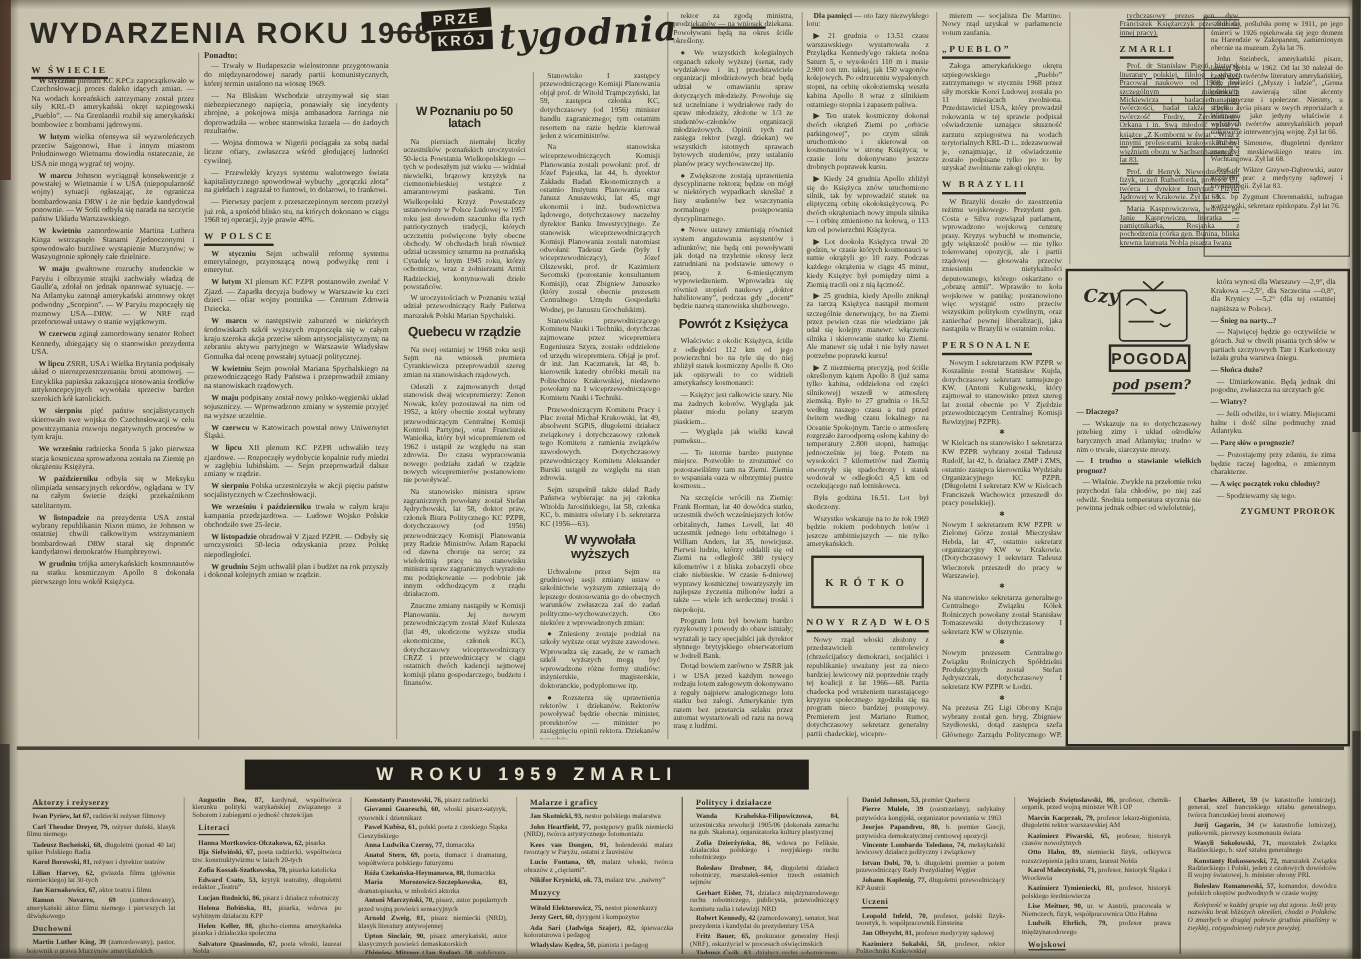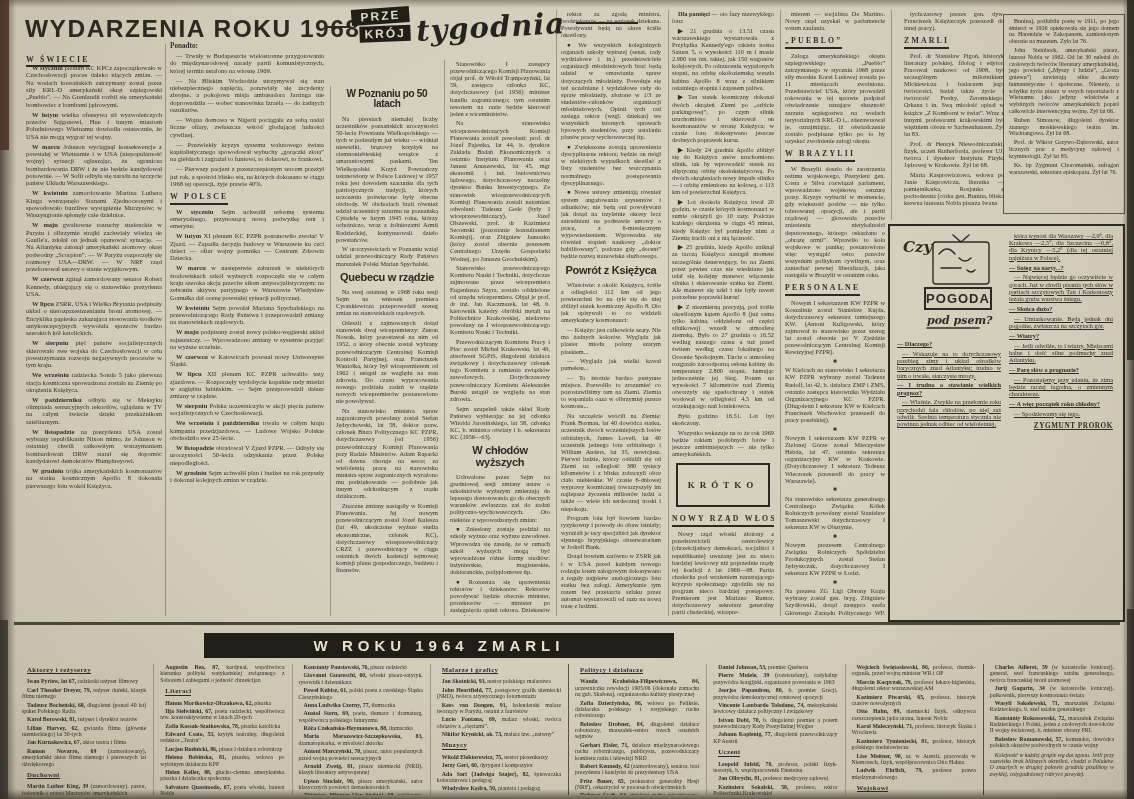--- a/index.html
+++ b/index.html
@@ -51,21 +51,21 @@
   .pi{display:block;margin:0 0 2.6px;text-indent:6px;}
   .box9{position:absolute;left:1003px;top:14px;width:122px;height:200px;border:1px solid rgba(52,47,37,.75);
     padding:3px 5px;box-sizing:border-box;overflow:hidden;text-align:justify;font-size:6px;line-height:1.12;}
   .box9 p{margin:0 0 2.4px;text-indent:5px;}
 
   
   .weather{position:absolute;left:888px;top:224px;width:237px;height:398px;border:2px solid #2b2922;
     box-sizing:border-box;padding:6px 7px;overflow:hidden;}
   .wintro{font-weight:bold;font-size:11px;line-height:1.3;text-align:justify;color:#2b2922;margin-bottom:4px;}
   .wcols{display:flex;gap:8px;}
-  .wcol{width:104px;font-size:6.3px;line-height:1.15;text-align:justify;text-decoration:underline;}
+  .wcol{width:104px;font-size:6.3px;line-height:1.15;text-align:justify;}
   .wcol p{margin:0 0 2.6px;text-indent:5px;}
   .wq{font-weight:bold;text-indent:0 !important;}
   .wsig{font-weight:bold;font-size:7.2px;letter-spacing:.6px;text-align:right;margin-top:5px;}
   .cartoon{display:block;margin:2px auto 4px;}
   .hand1{font-family:"DejaVu Serif",serif;font-style:italic;font-weight:bold;font-size:15px;fill:#2c2a24;}
   .hand2{font-family:"DejaVu Serif",serif;font-style:italic;font-weight:bold;font-size:11px;fill:#2c2a24;}
   .pword{font-family:"Liberation Sans",sans-serif;font-weight:bold;font-size:13px;letter-spacing:1px;fill:#2c2a24;}
   .sketch{stroke:#2c2a24;fill:none;stroke-width:1.4;stroke-linecap:round;}
 
   
@@ -187,21 +187,21 @@
 
   <div class="col" style="left:450px;top:60px;width:100px;height:556px;">
     <div>
 
     <p><span>Stanowisko I zastępcy przewodniczącego Komisji Planowania objął prof. dr Witold Trąmpczyński, lat 59, zastępca członka KC, dotychczasowy (od 1956) minister handlu zagranicznego; tym ostatnim resortem na razie będzie kierował jeden z wiceministrów.</span></p>
         <p><span>Na stanowiska wiceprzewodniczących Komisji Planowania zostali powołani: prof. dr Józef Pajestka, lat 44, b. dyrektor Zakładu Badań Ekonomicznych a ostatnio Instytutu Planowania oraz Janusz Anuszewski, lat 45, mgr ekonomii i inż. budownictwa lądowego, dotychczasowy naczelny dyrektor Banku Inwestycyjnego. Ze stanowisk wiceprzewodniczących Komisji Planowania zostali natomiast odwołani: Tadeusz Gede (były I wiceprzewodniczący), Józef Olszewski, prof. dr Kazimierz Secomski (pozostanie konsultantem Komisji), oraz Zbigniew Januszko (który został obecnie prezesem Centralnego Urzędu Gospodarki Wodnej, po Januszu Grochulskim).</span></p>
         <p><span>Stanowisko przewodniczącego Komitetu Nauki i Techniki, dotychczas zajmowane przez wicepremiera Eugeniusza Szyra, zostało oddzielone od urzędu wicepremiera. Objął je prof. dr inż. Jan Kaczmarek, lat 48, b. kierownik katedry obróbki metali na Politechnice Krakowskiej, niedawno powołany na I wiceprzewodniczącego Komitetu Nauki i Techniki.</span></p>
         <p><span>Przewodniczącym Komitetu Pracy i Płac został Michał Krukowski, lat 49, absolwent SGPiS, długoletni działacz związkowy i dotychczasowy członek tego Komitetu z ramienia związków zawodowych. Dotychczasowy przewodniczący Komitetu Aleksander Burski ustąpił ze względu na stan zdrowia.</span></p>
         <p><span>Sejm uzupełnił także skład Rady Państwa wybierając na jej członka Witolda Jarosińskiego, lat 58, członka KC, b. ministra oświaty i b. sekretarza KC (1956—63).</span></p>
       </div>
-    <div class="bighead sm">W chłodów wyższych</div>
+    <div class="bighead sm">W wywołała wyższych</div>
     <div>
 
     <p><span>Uchwalone przez Sejm na grudniowej sesji zmiany ustaw o szkolnictwie wyższym zmierzają do lepszego dostosowania go do obecnych warunków zwłaszcza zaś do zadań polityczno-wychowawczych. Oto niektóre z wprowadzonych zmian:</span></p>
         <p><span class="gl">●</span><span>Zniesiony zostaje podział na szkoły wyższe oraz wyższe zawodowe. Wprowadza się zasadę, że w ramach szkół wyższych mogą być wprowadzone różne formy studiów: inżynierskie, magisterskie, doktoranckie, podyplomowe itp.</span></p>
         <p><span class="gl">●</span><span>Rozszerza się uprawnienia rektorów i dziekanów. Rektorów powoływać będzie obecnie minister, prorektorów — minister po zasięgnięciu opinii rektora. Dziekanów powołuje</span></p>
       </div>
   </div>
 
   <div class="col" style="left:561px;top:10px;width:100px;height:606px;">
     <p>rektor za zgodą ministra, prodziekanów — na wniosek dziekana. Powoływani będą na okres ściśle określony.</p>
@@ -262,21 +262,21 @@
 
     <span class="pi"><span>Nowym I sekretarzem KW PZPR w Koszalinie został Stanisław Kujda, dotychczasowy sekretarz tamtejszego KW. (Antoni Kuligowski, który zajmował to stanowisko przez szereg lat został obecnie po V Zjeździe przewodniczącym Centralnej Komisji Rewizyjnej PZPR).</span></span>
         <span class="pi"><span>W Kielcach na stanowisko I sekretarza KW PZPR wybrany został Tadeusz Rudolf, lat 42, b. działacz ZMP i ZMS, ostatnio zastępca kierownika Wydziału Organizacyjnego KC PZPR. (Długoletni I sekretarz KW w Kielcach Franciszek Wachowicz przeszedł do pracy poselskiej).</span></span>
         <span class="pi"><span>Nowym I sekretarzem KW PZPR w Zielonej Górze został Mieczysław Hebda, lat 47, ostatnio sekretarz organizacyjny KW w Krakowie. (Dotychczasowy I sekretarz Tadeusz Wieczorek przeszedł do pracy w Warszawie).</span></span>
         <span class="pi"><span>Na stanowisko sekretarza generalnego Centralnego Związku Kółek Rolniczych powołany został Stanisław Tomaszewski dotychczasowy I sekretarz KW w Olsztynie.</span></span>
         <span class="pi"><span>Nowym prezesem Centralnego Związku Rolniczych Spółdzielni Produkcyjnych został Stefan Jędryszczak, dotychczasowy I sekretarz KW PZPR w Łodzi.</span></span>
         <span class="pi"><span>Na prezesa ZG Ligi Obrony Kraju wybrany został gen. bryg. Zbigniew Szydłowski, dotąd zastępca szefa Głównego Zarządu Politycznego WP. (Do-</span></span>
       </div>
   </div>
 
-  <div class="col" style="left:904px;top:10px;width:100px;height:210px;">
+  <div class="col" style="left:933px;top:10px;width:100px;height:210px;text-decoration:underline;">
     <p>tychczasowy prezes gen. dyw. Franciszek Księżarczyk przeszedł do innej pracy).</p>
     <span class="kick">ZMARLI</span>
     <div>
 
     <p><span>Prof. dr Stanisław Pigoń, historyk literatury polskiej, filolog i edytor. Pracował naukowo od 1908, był szczególnym miłośnikiem Mickiewicza i badaczem jego twórczości, badał także życie i twórczość Fredry, Żeromskiego, Orkana i in. Swą młodość opisał w książce „Z Komborni w świat”. Wraz z innymi profesorami krakowskimi był więźniem obozu w Sachsenhausen. Żył lat 83.</span></p>
         <p><span>Prof. dr Henryk Niewodniczański, fizyk, uczeń Rutherforda, profesor UJ, twórca i dyrektor Instytutu Fizyki Jądrowej w Krakowie. Żył lat 68.</span></p>
         <p><span>Maria Kasprowiczowa, wdowa po Janie Kasprowiczu, literatka — pamiętnikarka, Rosjanka z pochodzenia (córka gen. Bunina, bliska krewna laureata Nobla pisarza Iwana</span></p>
       </div>
   </div>
 
@@ -343,21 +343,21 @@
               <p class="wq">— A więc początek roku chłodny?</p>
               <p>— Spodziewamy się tego.</p>
             </div>
           </div>
         <div class="wsig">ZYGMUNT PROROK</div>
       </div>
     </div>
   </div>
 
   <div class="hrule-thick"></div>
-  <div class="necrobar">W ROKU 1964 ZMARLI</div>
+  <div class="necrobar">W ROKU 1959 ZMARLI</div>
   <div class="necro">
     <div class="ncol">
 
     <div class="ob"><span class="obh">Aktorzy i reżyserzy</span> </div>
         <div class="ob"><b>Iwan Pyriew, lat 67,</b> <span>radziecki reżyser filmowy</span></div>
         <div class="ob"><b>Carl Theodor Dreyer, 79,</b> <span>reżyser duński, klasyk filmu niemego</span></div>
         <div class="ob"><b>Tadeusz Bocheński, 68,</b> <span>długoletni (ponad 40 lat) spiker Polskiego Radia</span></div>
         <div class="ob"><b>Karol Borowski, 81,</b> <span>reżyser i dyrektor teatrów</span></div>
         <div class="ob"><b>Lilian Harvey, 62,</b> <span>gwiazda filmu (głównie niemieckiego) lat 30-tych</span></div>
         <div class="ob"><b>Jan Kurnakowicz, 67,</b> <span>aktor teatru i filmu</span></div>

